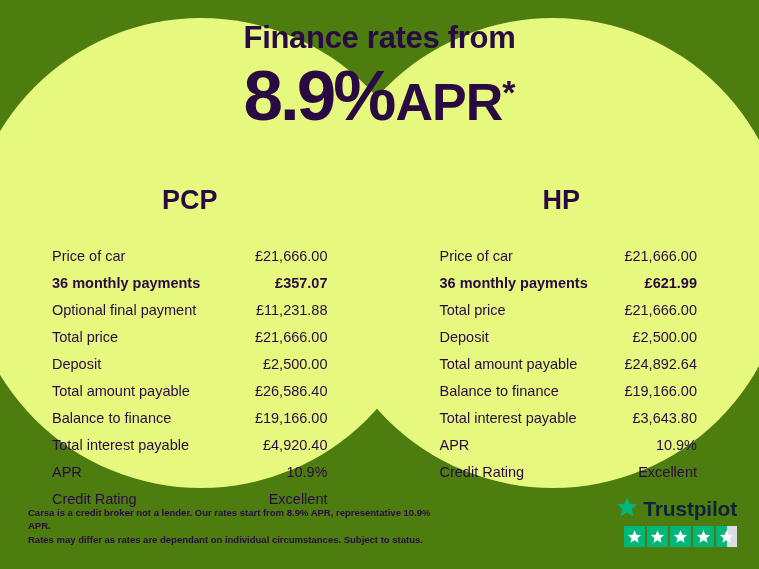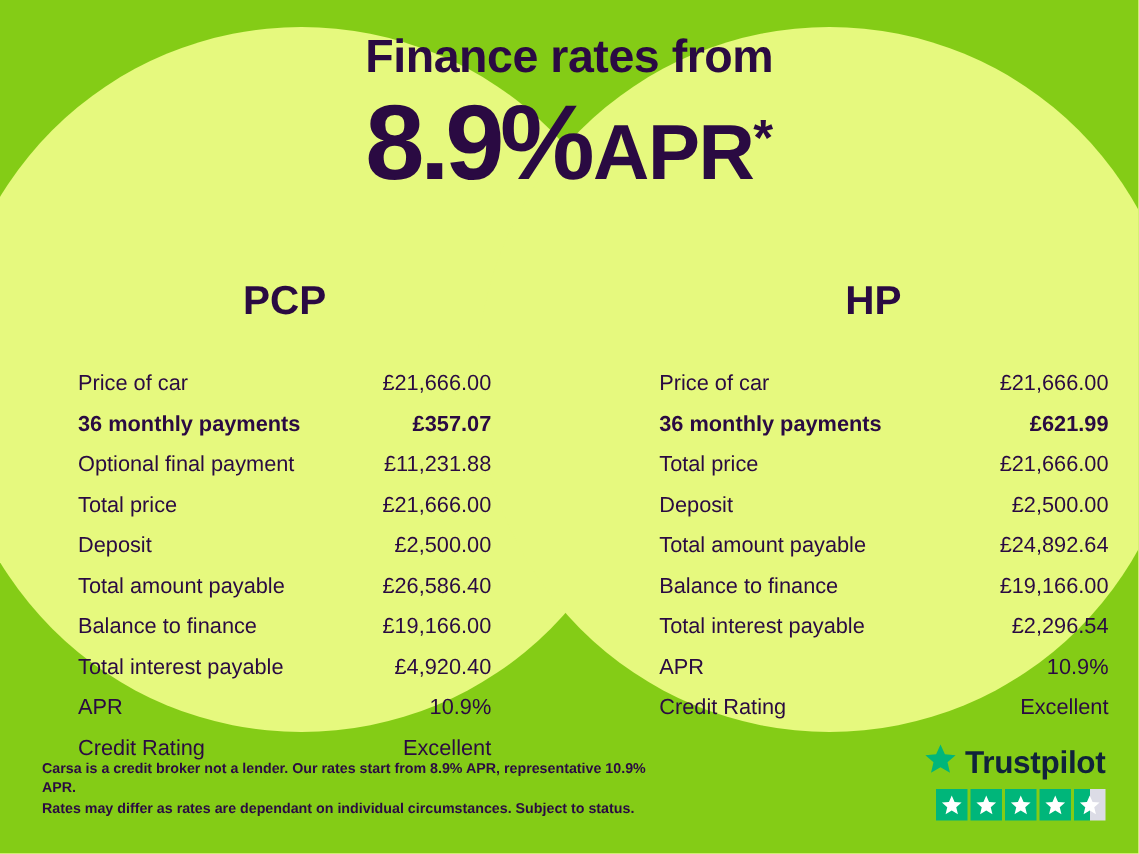--- a/index.html
+++ b/index.html
@@ -5,21 +5,21 @@
   * { box-sizing: border-box; margin: 0; padding: 0; }
   html, body {
     width: 759px; height: 569px;
     font-family: "Liberation Sans", sans-serif;
     background: #eaf99a;
     overflow: hidden;
   }
   #stage {
     position: relative;
     width: 759px; height: 569px;
-    background: #84cc16;
+    background: #4d7c0f;
     overflow: hidden;
   }
   
   .blob {
     position: absolute;
     border-radius: 50%;
     background: #e6f97e;
   }
   .blob.left  { width: 470px; height: 470px; left: -34px; top: 18px; }
   .blob.right { width: 470px; height: 470px; left: 318px; top: 18px; }
@@ -65,21 +65,21 @@
   }
 
   .columns {
     position: absolute;
     top: 185px;
     left: 0; right: 0;
     display: flex;
     z-index: 3;
   }
   .col { width: 50%; padding: 0 52px; }
-  .col.right-col { padding-left: 60px; padding-right: 20px; }
+  .col.right-col { padding-left: 60px; padding-right: 62px; }
   .col-title {
     text-align: center;
     font-size: 27px;
     font-weight: bold;
     color: #2a0a42;
     margin-bottom: 26px;
   }
   .col.right-col .col-title { margin-left: -14px; }
   .row {
     display: flex;
@@ -229,21 +229,21 @@
       <div class="row">
         <span class="label">Total amount payable</span>
         <span class="value">£24,892.64</span>
       </div>
       <div class="row">
         <span class="label">Balance to finance</span>
         <span class="value">£19,166.00</span>
       </div>
       <div class="row">
         <span class="label">Total interest payable</span>
-        <span class="value">£2,296.54</span>
+        <span class="value">£3,643.80</span>
       </div>
       <div class="row">
         <span class="label">APR</span>
         <span class="value">10.9%</span>
       </div>
       <div class="row">
         <span class="label">Credit Rating</span>
         <span class="value">Excellent</span>
       </div>
     </div>

